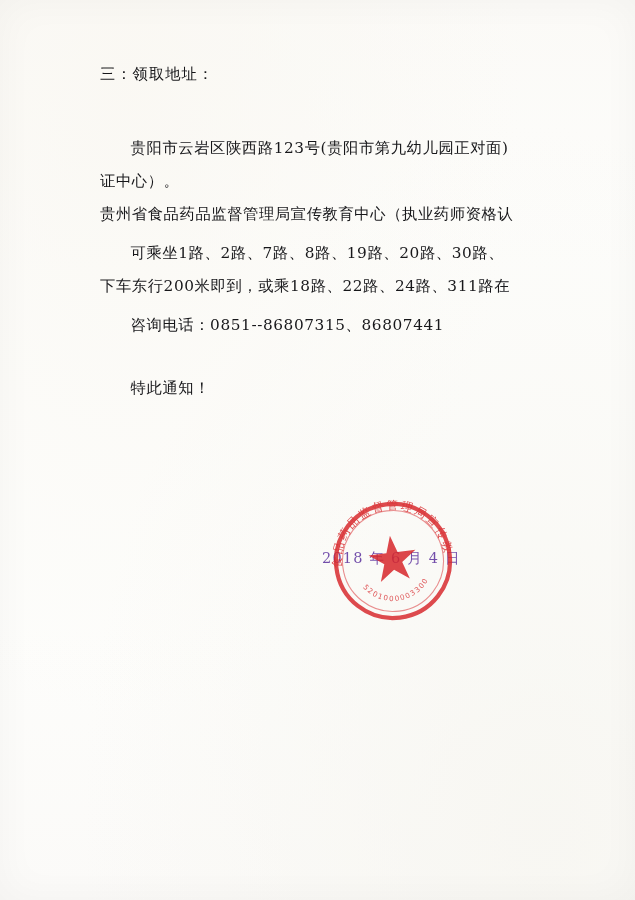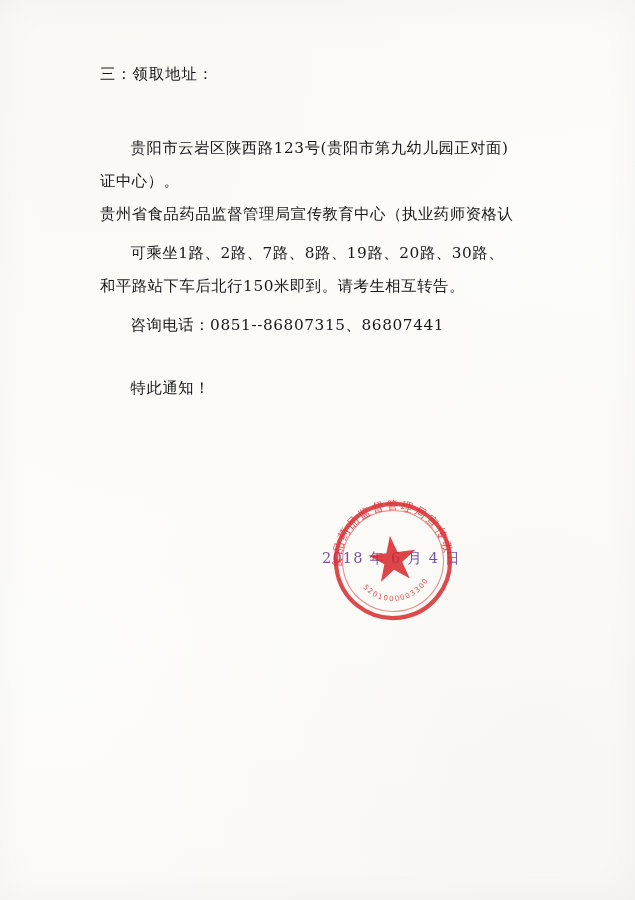--- a/index.html
+++ b/index.html
@@ -97,21 +97,21 @@
 
 <div class="doc">
 
   <div class="body-text">
     <p class="para heading">三：领取地址：</p>
     <p class="para indent">贵阳市云岩区陕西路123号(贵阳市第九幼儿园正对面)</p>
     <p class="para">证中心）。</p>
     <p class="para">贵州省食品药品监督管理局宣传教育中心（执业药师资格认</p>
 
     <p class="para indent gap-2">可乘坐1路、2路、7路、8路、19路、20路、30路、</p>
-    <p class="para">和平路站下车后北行150米即到。请考生相互转告。</p>
+    <p class="para">下车东行200米即到，或乘18路、22路、24路、311路在</p>
 
     <p class="para indent gap-2">咨询电话：0851--86807315、86807441</p>
 
     <p class="para indent gap-3">特此通知！</p>
   </div>
 
   <div class="seal-date">2018 年 6 月 4 日</div>
 
   <div class="seal-wrap">
     <div class="seal">

